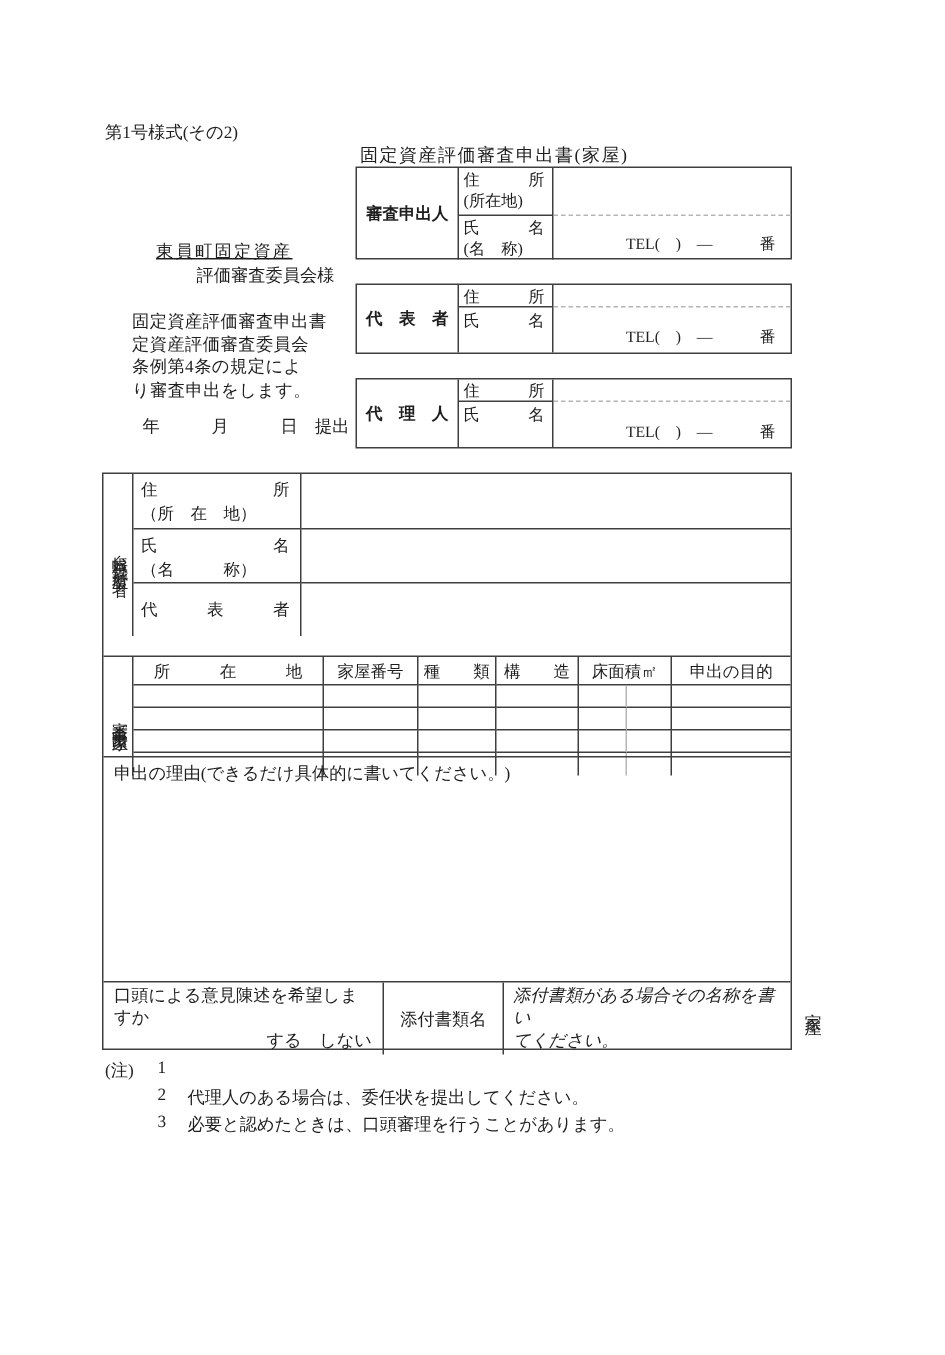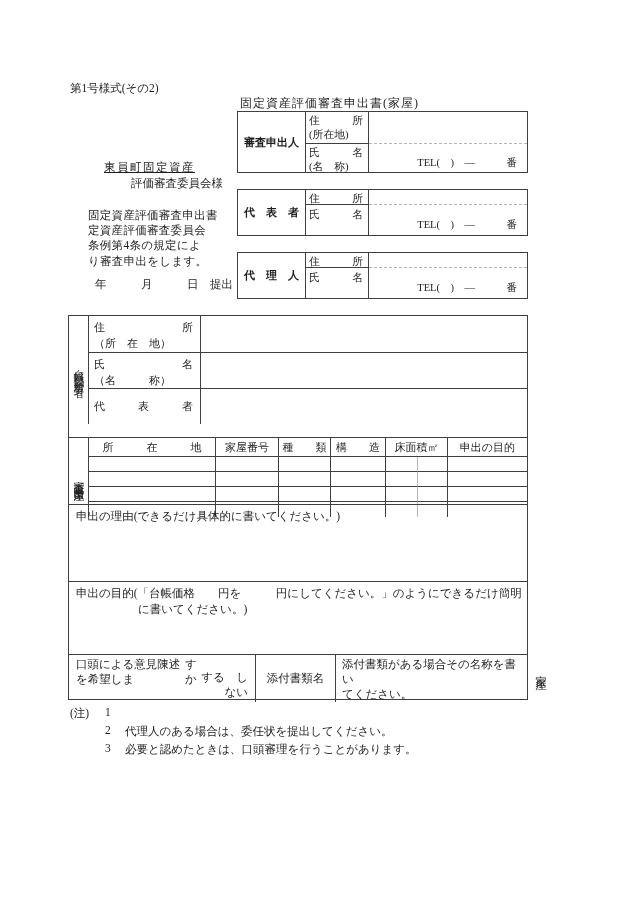--- a/index.html
+++ b/index.html
@@ -56,25 +56,25 @@
   .hc{ border-right:1px solid var(--bd); border-bottom:1px solid var(--bd);
        display:flex; align-items:center; justify-content:center; font-size:11px; }
   .hc.end{ border-right:none; }
   .dc{ border-right:1px solid var(--bd); border-bottom:1px solid var(--bd); }
   .dc.lt{ border-right-color:var(--lbd); }
   .dc.end{ border-right:none; }
   .dc.nb{ border-bottom:none; }
   .freecell{ font-size:11.5px; padding:4px 0 0 7px; line-height:15.5px; }
   .purpline2{ padding-left:62px; }
   .oralcell{ border-right:1px solid var(--bd); font-size:11.5px; line-height:14.8px;
-             padding:2px 0 0 7px; display:flex; }
+             padding:2px 0 0 7px; display:flex; flex-direction:column; }
   .oralopts{ margin-top:auto; text-align:right; padding:0 7px 2px 0; }
   .attlab{ border-right:1px solid var(--bd); display:flex; align-items:center;
            justify-content:center; font-size:11.5px;text-align:center; }
-  .attnote{ font-size:11.5px; line-height:15px; padding:2px 4px 0 6px; }
+  .attnote{ font-size:11.5px; line-height:15px; padding:2px 4px 0 6px;font-style:italic; }
 
   .sidelabel{ left:533px; top:666px; writing-mode:vertical-rl; text-orientation:upright;
               font-size:11.5px; letter-spacing:4px; }
 
   
   .noterow{ position:absolute; left:70px; font-size:11.5px; display:flex; }
   .nmark{ width:35px; } .nnum{ width:20px; }
 </style>
 </head>
 <body>
@@ -193,24 +193,20 @@
       <div class="dc nb"></div>
       <div class="dc lt nb"></div>
       <div class="dc nb"></div>
       <div class="dc end nb"></div>
     </div>
 
     <div class="sec sec3 freecell">
       <div>申出の理由(できるだけ具体的に書いてください。)</div>
     </div>
 
-    <div class="sec sec4 freecell">
-      <div>申出の目的(「台帳価格　　円を　　　円にしてください。」のようにできるだけ簡明</div>
-      <div class="purpline2">に書いてください。)</div>
-    </div>
 
     <div class="sec sec5">
       <div class="oralcell">
         <div>口頭による意見陳述を希望しま</div>
         <div>すか</div>
         <div class="oralopts">する　しない</div>
       </div>
       <div class="attlab">添付書類名</div>
       <div class="attnote">
         <div>添付書類がある場合その名称を書い</div>

